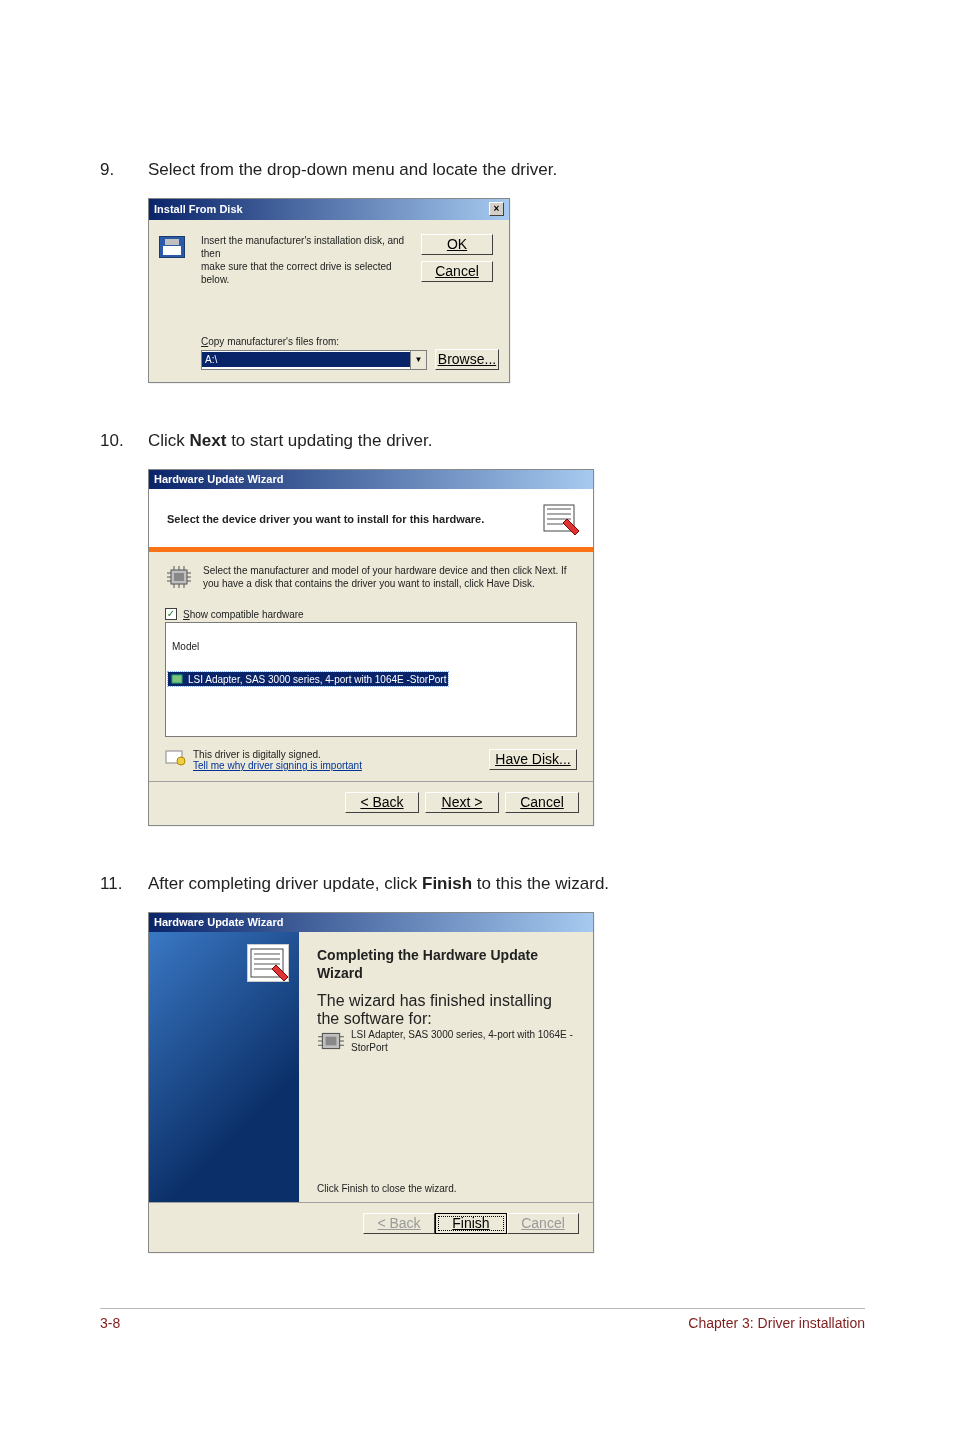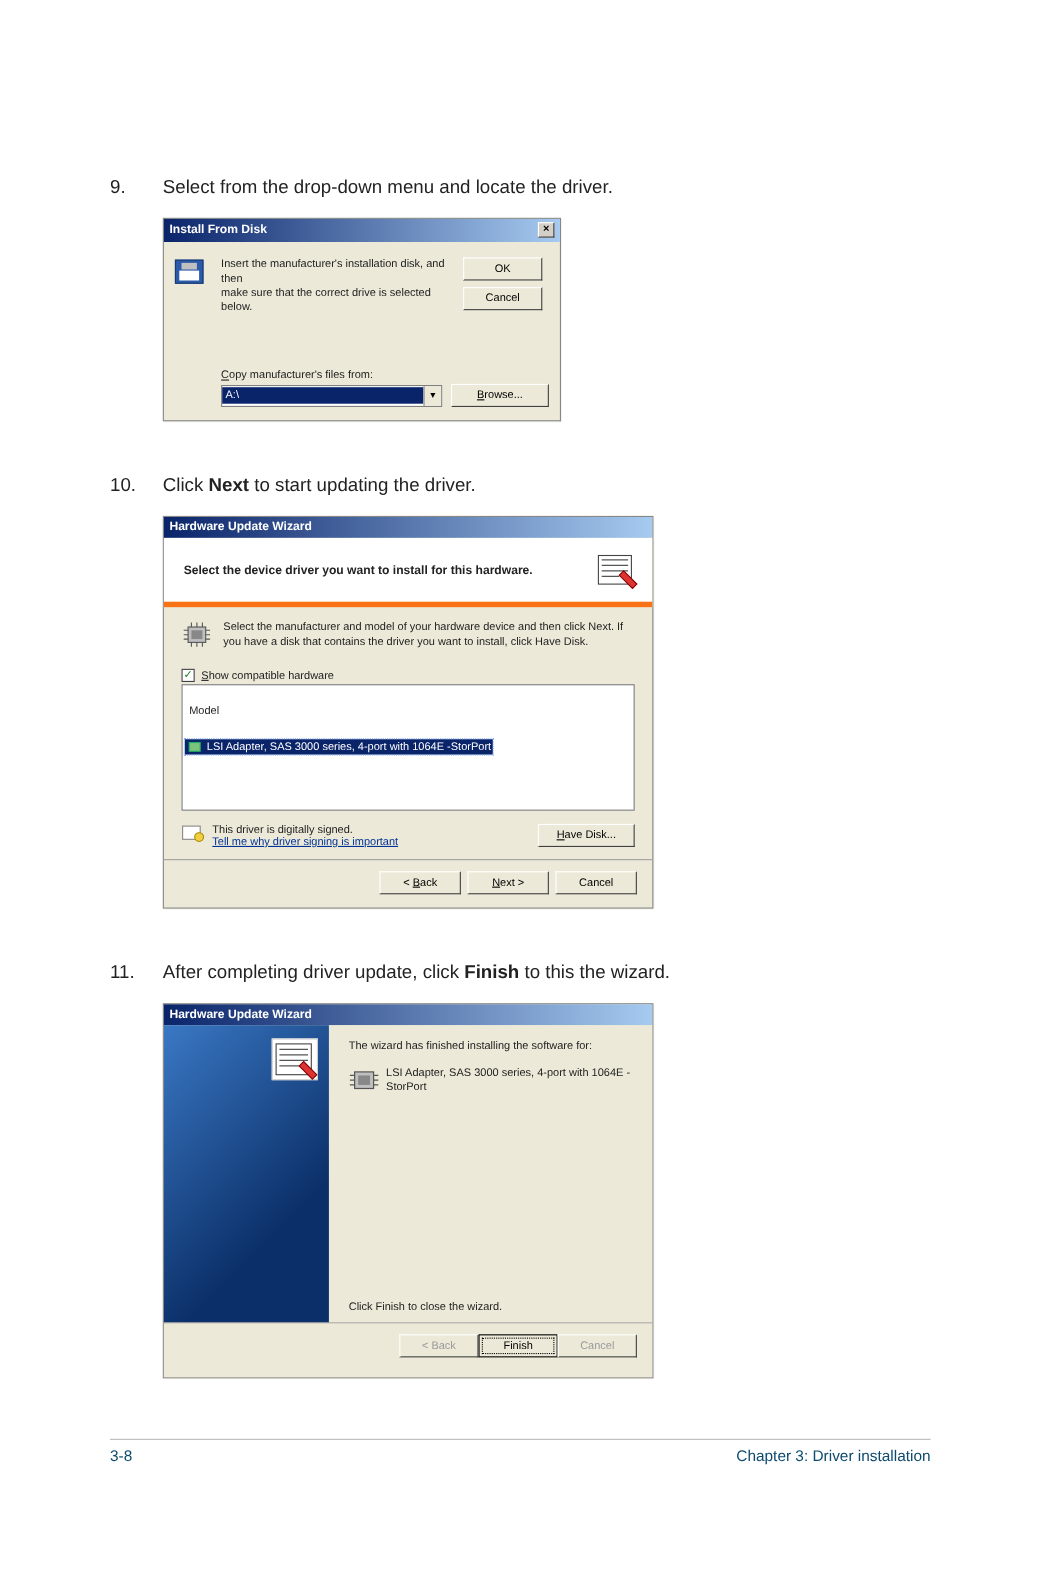--- a/index.html
+++ b/index.html
@@ -79,24 +79,25 @@
     background:#fff;
   }
   .dlg1-msgcol { flex: 1; font-size: 10px; line-height: 13px; padding-right: 6px; }
   .dlg1-btncol { width: 78px; }
   .win-btn {
     display: block; width: 72px; height: 21px;
     background: #ece9d8;
     border: 1px solid #fff;
     border-right-color: #404040;
     border-bottom-color: #404040;
-    font-size: 10px; font-family: Tahoma, Arial, sans-serif;
+    font-size: 14px; font-family: Tahoma, Arial, sans-serif;
     text-align: center; line-height: 19px;
     margin-bottom: 6px;
     color: #000;
+    text-decoration: underline;
   }
   .win-btn.disabled { color: #9a9a9a; }
   .dlg1-lower { padding: 38px 10px 12px 52px; font-size: 10px; }
   .dlg1-lower .u { text-decoration: underline; }
   .combo-row { display: flex; margin-top: 2px; align-items: center; }
   .combo {
     flex: 1; height: 20px; background: #fff;
     border: 1px solid #7f7f7f; display: flex; align-items: center;
   }
   .combo-sel {
@@ -169,37 +170,37 @@
     background: linear-gradient(135deg, #3a78c4 0%, #0b2f68 70%);
     position: relative;
   }
   .dlg3-side-icon {
     position:absolute; top:12px; right:10px; width:42px; height:38px;
     background:#fff; border:1px solid #ccc;
   }
   .dlg3-side-icon svg{ width:42px; height:38px; }
   .dlg3-main { flex:1; background:#ece9d8; padding: 14px 16px 8px 18px; font-size:10px; display:flex; flex-direction:column;}
   .dlg3-h { font-size: 14px; font-weight: bold; margin-bottom: 10px; line-height:18px; }
-  .dlg3-sub { font-size:10px; margin-bottom: 12px; }
+  .dlg3-sub { font-size:16px; }
   .dlg3-dev { display:flex; align-items:flex-start; }
   .dlg3-dev .chip-icon { width:26px; height:24px; margin-right:8px; }
   .dlg3-fill { flex:1; }
   .dlg3-bottom { font-size:10px; margin-top: auto; padding-top: 40px; }
   .dlg3-btnbar {
     border-top: 1px solid #a0a0a0; background:#ece9d8;
     padding: 10px 14px 12px 14px;
     display:flex; justify-content:flex-end;
   }
   .win-btn.focus { outline: 1px dotted #000; outline-offset: -4px; border:1px solid #000; }
   
   .page-footer {
-    position: absolute; bottom: 30px; left: 100px; right: 108px;
+    position: absolute; bottom: 30px; left: 100px; right: 89px;
     border-top: 1px solid #bbb;
     display:flex; justify-content:space-between;
-    font-size: 14px; padding-top: 6px; color:#0c4a6e;
+    font-size: 14px; padding-top: 6px; color:#7f1d1d;
   }
 </style>
 </head>
 <body>
 
 <div class="page">
 
   <div class="instr-row">
     <div class="instr-num">9.</div>
     <div class="instr-text">Select from the drop-down menu and locate the driver.</div>
@@ -225,21 +226,21 @@
       </div>
     </div>
     <div class="dlg1-lower">
       <div><span class="u">C</span><span id="_cl" textcontent="Copy manufacturer's files from:">opy manufacturer's files from:</span></div>
       <div class="combo-row">
         <div class="combo">
           <div class="combo-sel">A:\</div>
           <div class="combo-arrow">▼</div>
         </div>
         <span style="width:8px"></span>
-        <span class="win-btn" style="width:89px;margin:0"><span class="u1">B</span><span id="_br">rowse...</span></span>
+        <span class="win-btn" style="width:64px;margin:0"><span class="u1">B</span><span id="_br">rowse...</span></span>
       </div>
     </div>
   </div>
 
   <div class="instr-row">
     <div class="instr-num">10.</div>
     <div class="instr-text">
       <span>Click </span><b>Next</b><span> to start updating the driver.</span>
     </div>
   </div>
@@ -322,20 +323,21 @@
       <div class="dlg3-side">
         <div class="dlg3-side-icon">
           <svg viewBox="0 0 42 38">
               <rect x="3" y="4" width="32" height="28" fill="#fff" stroke="#444"></rect>
               <path d="M6 9h26M6 14h26M6 19h26M6 24h18" stroke="#555"></path>
               <path d="M28 20 L40 32 L36 36 L24 24 Z" fill="#d33" stroke="#800"></path>
             </svg>
         </div>
       </div>
       <div class="dlg3-main">
+        <div class="dlg3-h">Completing the Hardware Update Wizard</div>
         <div class="dlg3-sub">The wizard has finished installing the software for:</div>
         <div class="dlg3-dev">
           <div class="chip-icon">
             <svg viewBox="0 0 26 24">
                 <rect x="5" y="5" width="16" height="14" fill="#bfbfbf" stroke="#555"></rect>
                 <rect x="8" y="8" width="10" height="8" fill="#888"></rect>
                 <path d="M1 8h4M1 12h4M1 16h4M21 8h4M21 12h4M21 16h4" stroke="#555"></path>
               </svg>
           </div>
           <div style="line-height:13px;">LSI Adapter, SAS 3000 series, 4-port with 1064E -StorPort</div>

